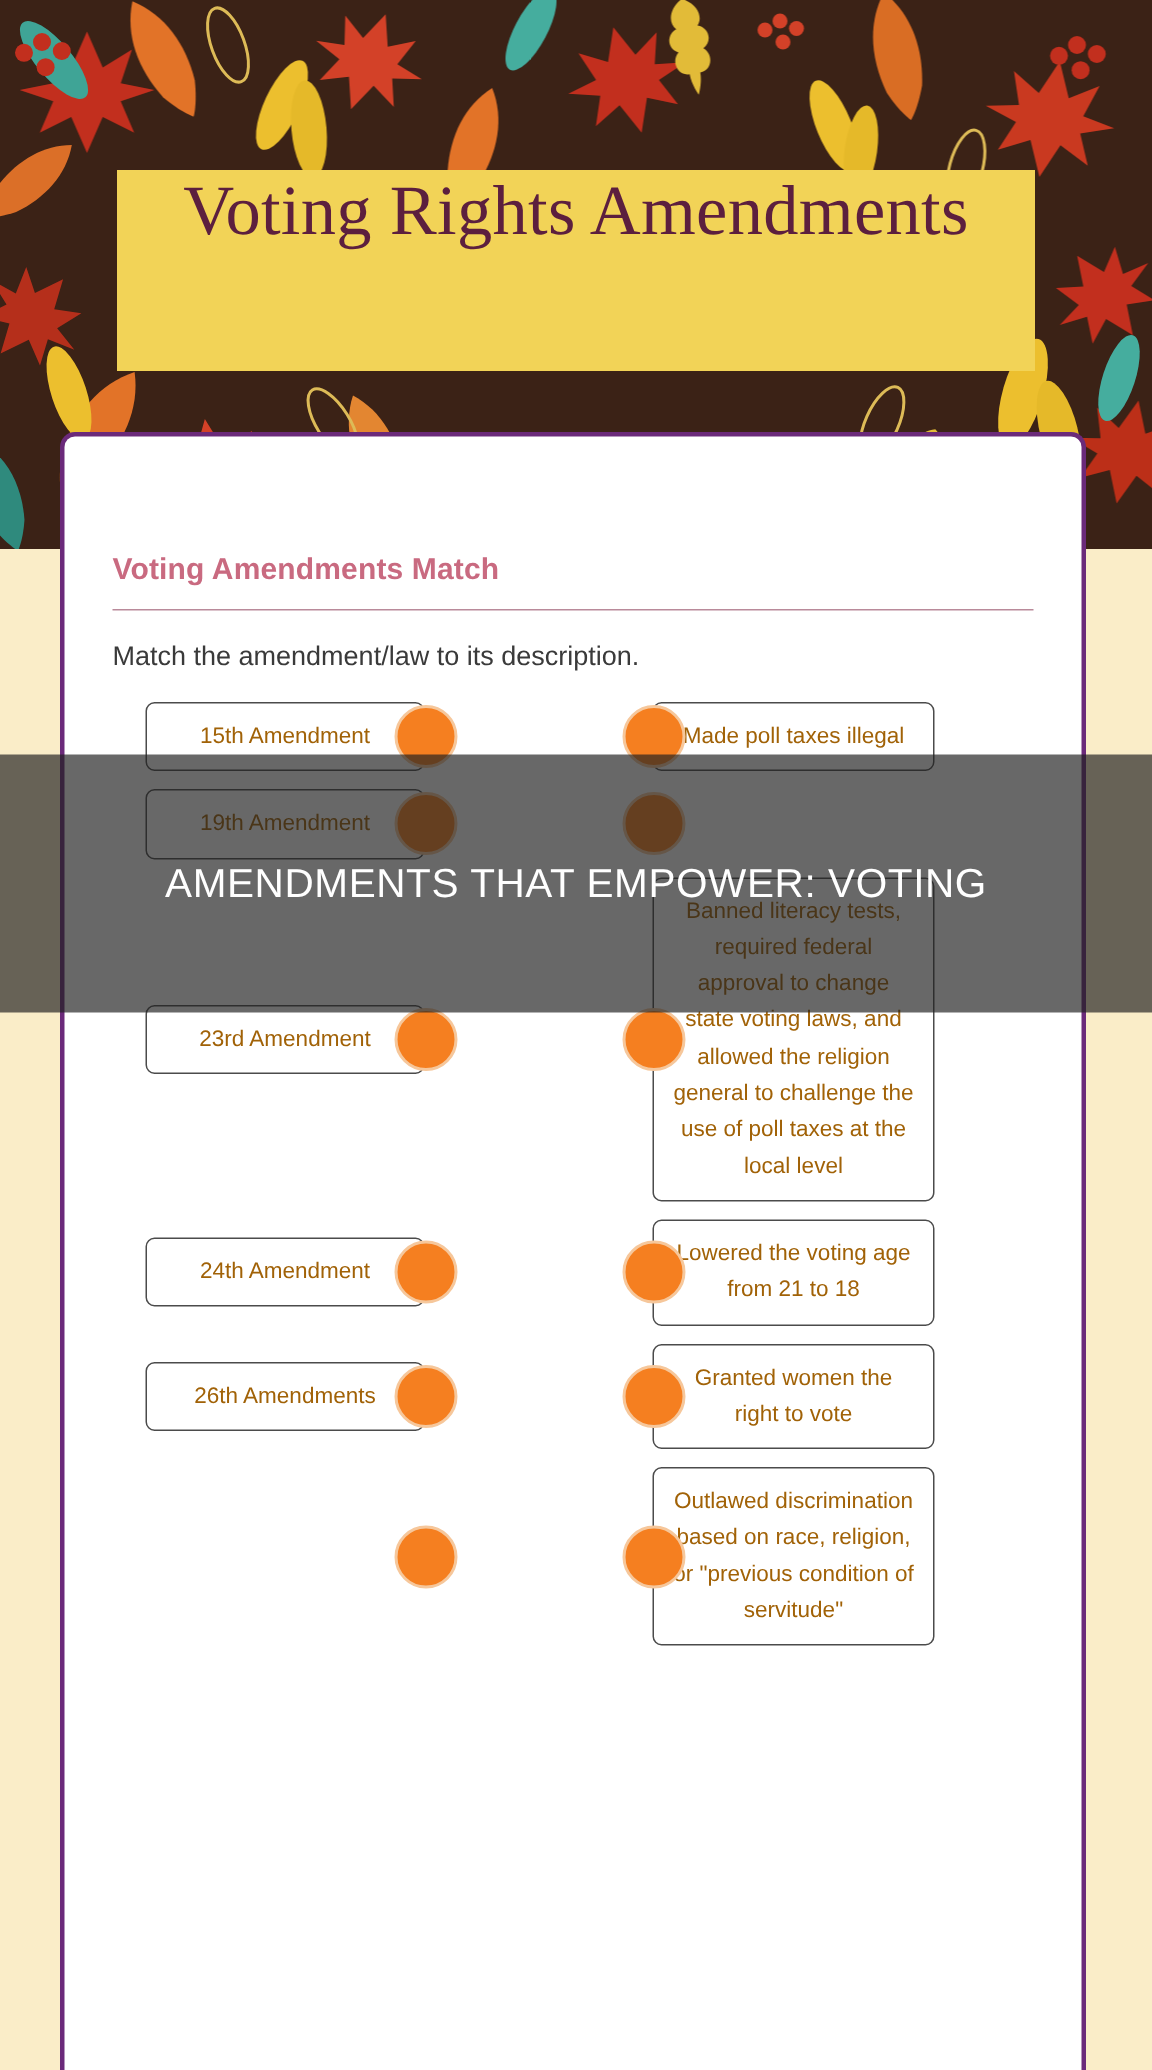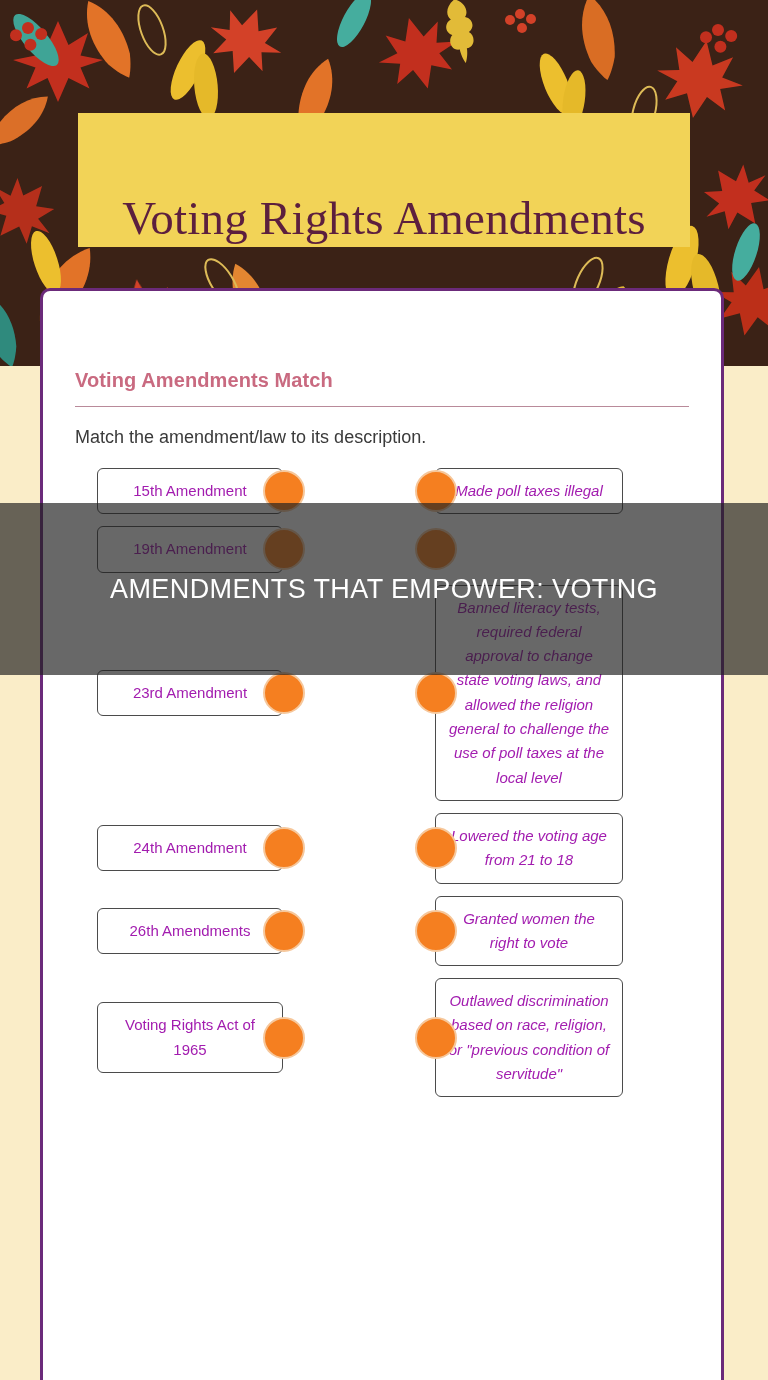--- a/index.html
+++ b/index.html
@@ -29,21 +29,21 @@
   .hero-svg { position: absolute; left: 0; top: 0; width: 768px; height: 366px; display:block; }
 
   .hero-banner {
     position: absolute;
     left: 78px;
     top: 113px;
     width: 612px;
     height: 134px;
     background: #F2D357;
     display: flex;
-    align-items: flex-end;
+    align-items: flex-start;
     justify-content: center;
     text-align: center;
   }
   .hero-banner h1 {
     font-family: "Liberation Serif", serif;
     font-weight: 400;
     font-size: 47px;
     line-height: 1.22;
     color: #5C1F3E;
     letter-spacing: 0.2px;
@@ -104,28 +104,28 @@
     position: relative;
   }
 
   .col-left, .col-right {
     position: relative;
     display: flex;
     align-items: center;
   }
 
   .col-left { width: 270px; margin-left: 22px; }
-  .col-right { width: 270px; margin-left: 42px; font-style: italic; }
+  .col-right { width: 270px; margin-left: 42px; }
 
   .mbox {
     border: 1px solid #4B4B4B;
     border-radius: 6px;
     background: #fff;
     font-size: 15px;
-    color: #a21caf;
+    color: #a16207;
     line-height: 1.62;
     text-align: center;
     display: flex;
     align-items: center;
     justify-content: center;
     padding: 10px 12px;
     width: 186px;
   }
 
   .col-left .mbox  { width: 186px; }
@@ -321,21 +321,20 @@
         <span class="knob knob-right"></span>
       </div>
       <div class="col-right">
         <span class="knob knob-left"></span>
         <div class="mbox">Granted women the right to vote</div>
       </div>
     </div>
 
     <div class="match-row">
       <div class="col-left">
-        <div class="mbox">Voting Rights Act of 1965</div>
         <span class="knob knob-right"></span>
       </div>
       <div class="col-right">
         <span class="knob knob-left"></span>
         <div class="mbox">Outlawed discrimination based on race, religion, or "previous condition of servitude"</div>
       </div>
     </div>
 
   </div>
 </div>

